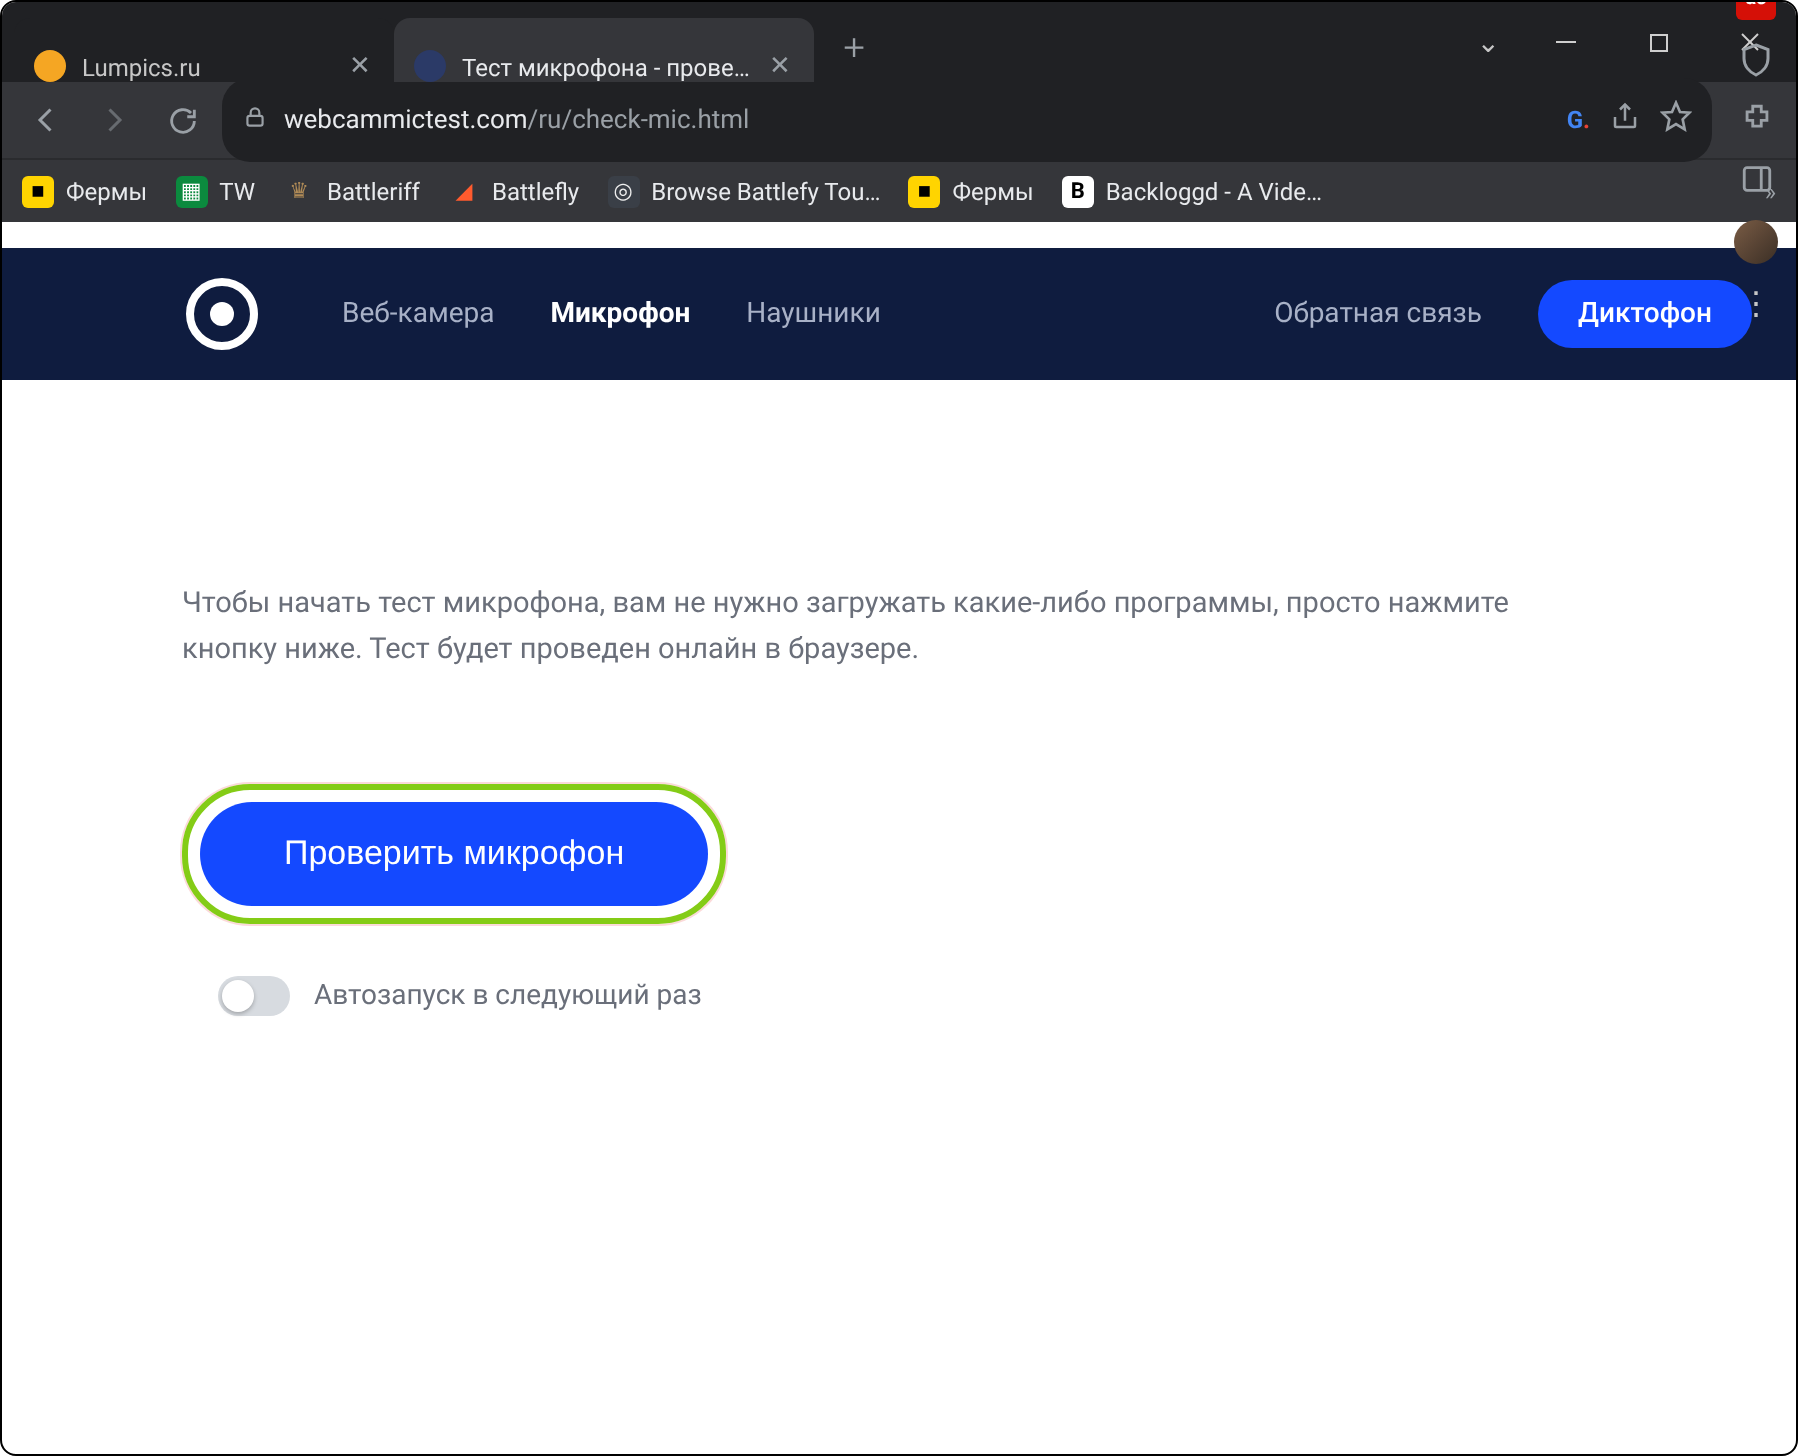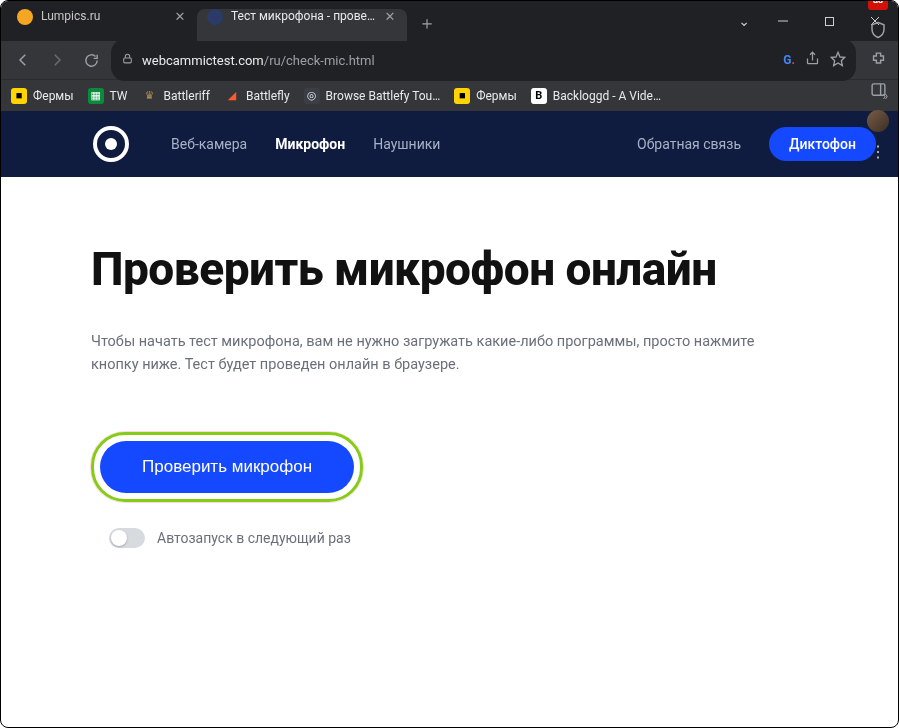--- a/index.html
+++ b/index.html
@@ -18,21 +18,21 @@
   .titlebar {
     height: 40px;
     background: #202124;
     display: flex;
     align-items: stretch;
     padding-left: 6px;
   }
   .tabs { display: flex; align-items: flex-end; height: 100%; }
   .tab {
     display: flex;
-    align-items: flex-start;
+    align-items: flex-end;
     gap: 8px;
     height: 32px;
     padding: 0 10px;
     border-radius: 8px 8px 0 0;
     margin-top: 8px;
     color: #c7c7c7;
     font-size: 12px;
     max-width: 210px;
     min-width: 190px;
     position: relative;
@@ -118,20 +118,21 @@
   
   .sitenav {
     height:66px;
     background:#0f1c3f;
     display:flex;
     align-items:center;
     padding:0 22px 0 92px;
     gap:28px;
     color:#a8b1c7;
     font-size:14px;
+    margin-top:13px;
   }
   .site-logo {
     width:36px; height:36px; border:4px solid #fff; border-radius:50%;
     position:relative; margin-right:14px;
   }
   .site-logo::after{
     content:""; position:absolute; left:50%; top:50%;
     width:12px; height:12px; background:#fff; border-radius:50%;
     transform:translate(-50%,-50%);
   }
@@ -347,21 +348,20 @@
   <div class="site-logo"></div>
   <span class="nav-link">Веб-камера</span>
   <span class="nav-link active">Микрофон</span>
   <span class="nav-link">Наушники</span>
   <span class="nav-spacer"></span>
   <span class="nav-link">Обратная связь</span>
   <span class="nav-pill">Диктофон</span>
 </div>
 
 <div class="page">
-  <h1 class="h1">Проверить микрофон онлайн</h1>
   <p class="lead">Чтобы начать тест микрофона, вам не нужно загружать какие-либо программы, просто нажмите кнопку ниже. Тест будет проведен онлайн в браузере.</p>
 
   <div class="cta-wrap">
     <button class="cta">Проверить микрофон</button>
   </div>
 
   <div class="toggle-row">
     <span class="toggle"></span>
     <span>Автозапуск в следующий раз</span>
   </div>

